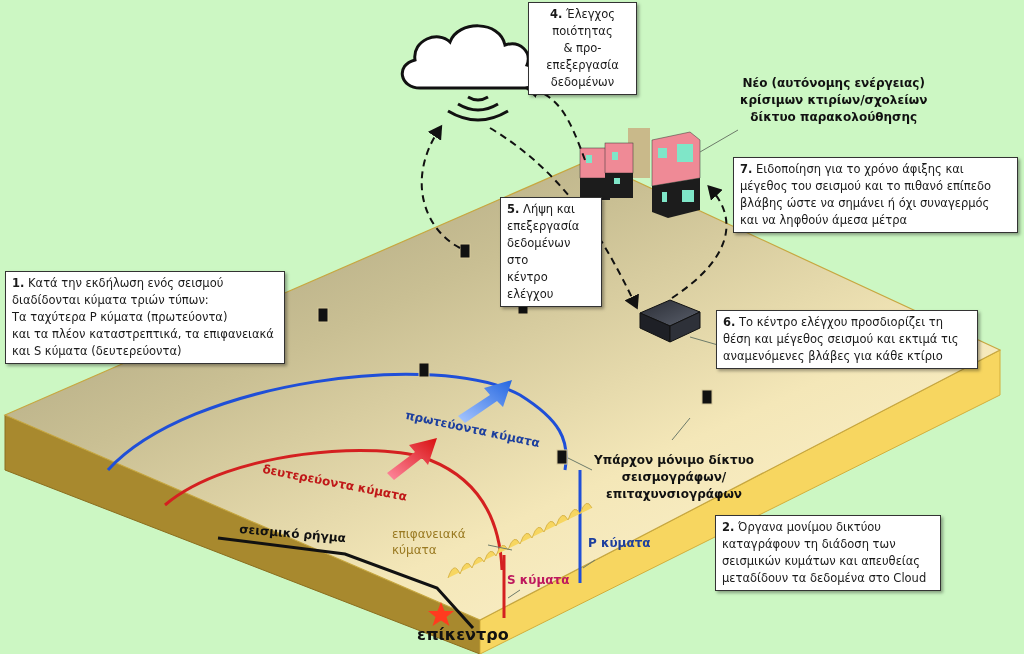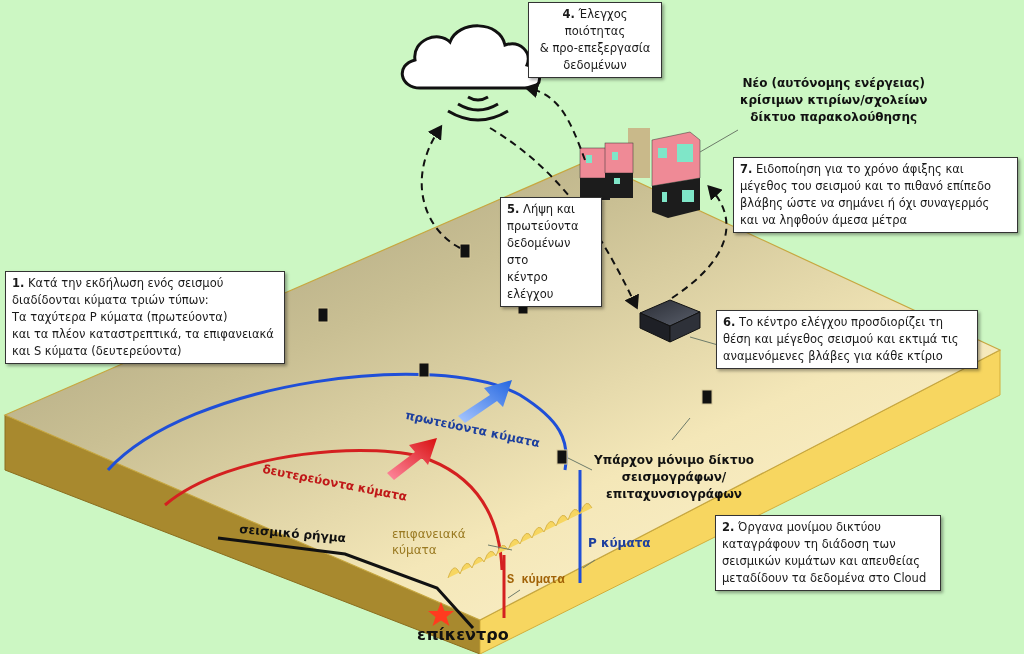--- a/index.html
+++ b/index.html
@@ -118,29 +118,29 @@
 </svg>
 
 <div class="box lines" style="left:5px;top:271px;width:280px;">
   <span><b>1.</b> <span style="display:inline">Κατά την εκδήλωση ενός σεισμού</span></span>
   <span>διαδίδονται κύματα τριών τύπων:</span>
   <span>Τα ταχύτερα P κύματα (πρωτεύοντα)</span>
   <span>και τα πλέον καταστρεπτικά, τα επιφανειακά</span>
   <span>και S κύματα (δευτερεύοντα)</span>
 </div>
 
-<div class="box lines center" style="left:528px;top:2px;width:134px;">
+<div class="box lines center" style="left:528px;top:2px;width:109px;">
   <span><b>4.</b> <span style="display:inline">Έλεγχος ποιότητας</span></span>
   <span>&amp; προ-επεξεργασία</span>
   <span>δεδομένων</span>
 </div>
 
 <div class="box lines" style="left:500px;top:197px;width:102px;">
   <span><b>5.</b> <span style="display:inline">Λήψη και</span></span>
-  <span>πρωτεύοντα</span>
+  <span>επεξεργασία</span>
   <span>δεδομένων στο</span>
   <span>κέντρο ελέγχου</span>
 </div>
 
 <div class="box lines" style="left:716px;top:310px;width:262px;">
   <span><b>6.</b> <span style="display:inline">Το κέντρο ελέγχου προσδιορίζει τη</span></span>
   <span>θέση και μέγεθος σεισμού και εκτιμά τις</span>
   <span>αναμενόμενες βλάβες για κάθε κτίριο</span>
 </div>
 
@@ -173,14 +173,14 @@
 <div class="lbl" style="left:407px;top:408px;font-size:12px;color:#1d3f9e;transform:rotate(12deg);transform-origin:left top;">πρωτεύοντα κύματα</div>
 <div class="lbl" style="left:264px;top:462px;font-size:12px;color:#c01818;transform:rotate(11deg);transform-origin:left top;">δευτερεύοντα κύματα</div>
 
 <div class="lbl lines" style="left:392px;top:526px;font-size:12px;line-height:16px;text-align:left;color:#9a7a22;font-weight:normal;">
   <span>επιφανειακά</span>
   <span>κύματα</span>
 </div>
 
 <div class="lbl" style="left:240px;top:522px;font-size:12px;color:#111;transform:rotate(5deg);transform-origin:left top;">σεισμικό ρήγμα</div>
 <div class="lbl" style="left:370px;top:625px;font-size:16px;color:#111;margin-left:47px;">επίκεντρο</div>
-<div class="lbl" style="left:507px;top:573px;font-size:12px;color:#a16207;font-family:Liberation Mono, monospace;">S κύματα</div>
+<div class="lbl" style="left:507px;top:573px;font-size:12px;color:#be185d;">S κύματα</div>
 <div class="lbl" style="left:588px;top:536px;font-size:12px;color:#1d3f9e;">P κύματα</div>
 
 </body></html>

